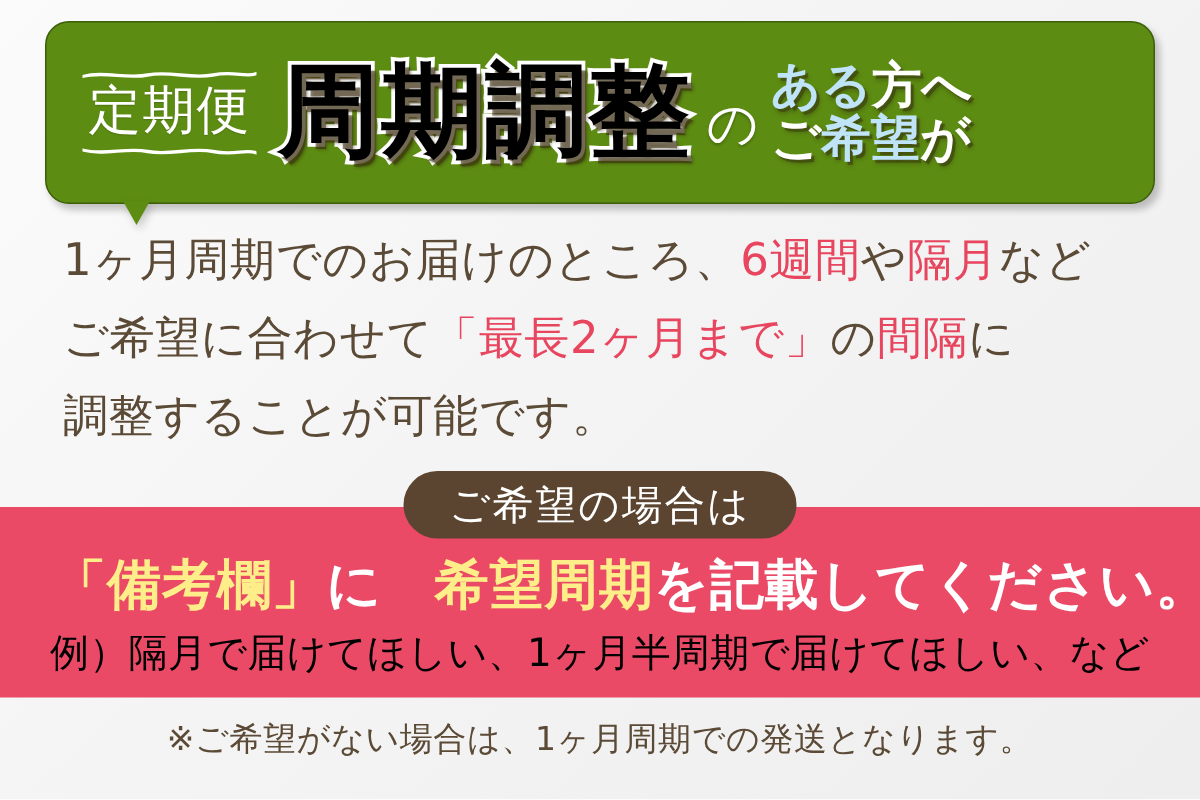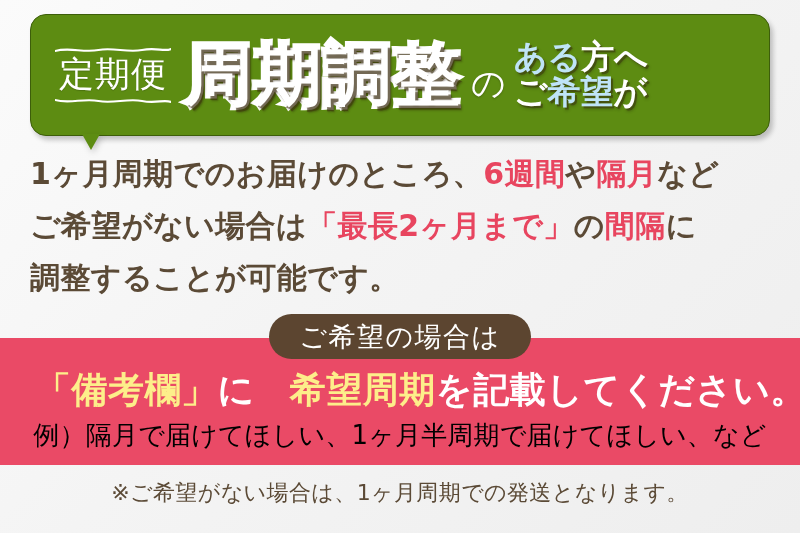--- a/index.html
+++ b/index.html
@@ -79,21 +79,21 @@
     height: 8px;
     overflow: visible;
   }
   .wave.top { top: 0; }
   .wave.bot { bottom: 0; }
   .wave svg { display: block; width: 100%; height: 8px; }
 
   
   .main-title {
     flex: 0 0 auto;
-    color: #ffffff;
+    color: #000000;
     font-size: 68px;
     font-weight: 700;
     line-height: 1;
     letter-spacing: 1px;
     white-space: nowrap;
     margin-left: 4px;
     -webkit-text-stroke: 5px #ffffff;
     paint-order: stroke fill;
     text-shadow:
        3px 4px 0 rgba(60,45,15,0.55),
@@ -123,29 +123,28 @@
     letter-spacing: 0px;
     text-shadow:
        2px 2px 0 rgba(55,42,15,0.45),
        2px 3px 3px rgba(30,25,5,0.30);
   }
   .wish-blue { color: #bfe4f7; }
 
   
   .body-copy {
     position: absolute;
-    left: 30px;
+    left: 42px;
     top: 148px;
     width: 730px;
     color: #5b4a36;
     font-size: 30px;
     line-height: 52px;
     letter-spacing: 0.4px;
     white-space: nowrap;
-    font-weight: bold;
   }
   .body-line { position: relative; height: 52px; }
   .pink { color: #e8455f; }
   .hl {
     position: relative;
     display: inline-block;
   }
   .hl::before {
     content: "";
     position: absolute;
@@ -265,21 +264,21 @@
 
     </div>
   </div>
   <div class="bubble-tail"></div>
 
   <div class="body-copy">
     <div class="body-line">
       <span>1ヶ月周期でのお届けのところ、</span><span class="pink">6週間</span><span>や</span><span class="pink">隔月</span><span>など</span>
     </div>
     <div class="body-line">
-      <span>ご希望がない場合は</span><span class="hl pink">「最長2ヶ月まで」</span><span class="hl">の</span><span class="hl pink">間隔</span><span>に</span>
+      <span>ご希望に合わせて</span><span class="hl pink">「最長2ヶ月まで」</span><span class="hl">の</span><span class="hl pink">間隔</span><span>に</span>
     </div>
     <div class="body-line">
       <span>調整することが可能です。</span>
     </div>
   </div>
 
   <div class="badge">
     <span class="badge-text">ご希望の場合は</span>
   </div>
 

